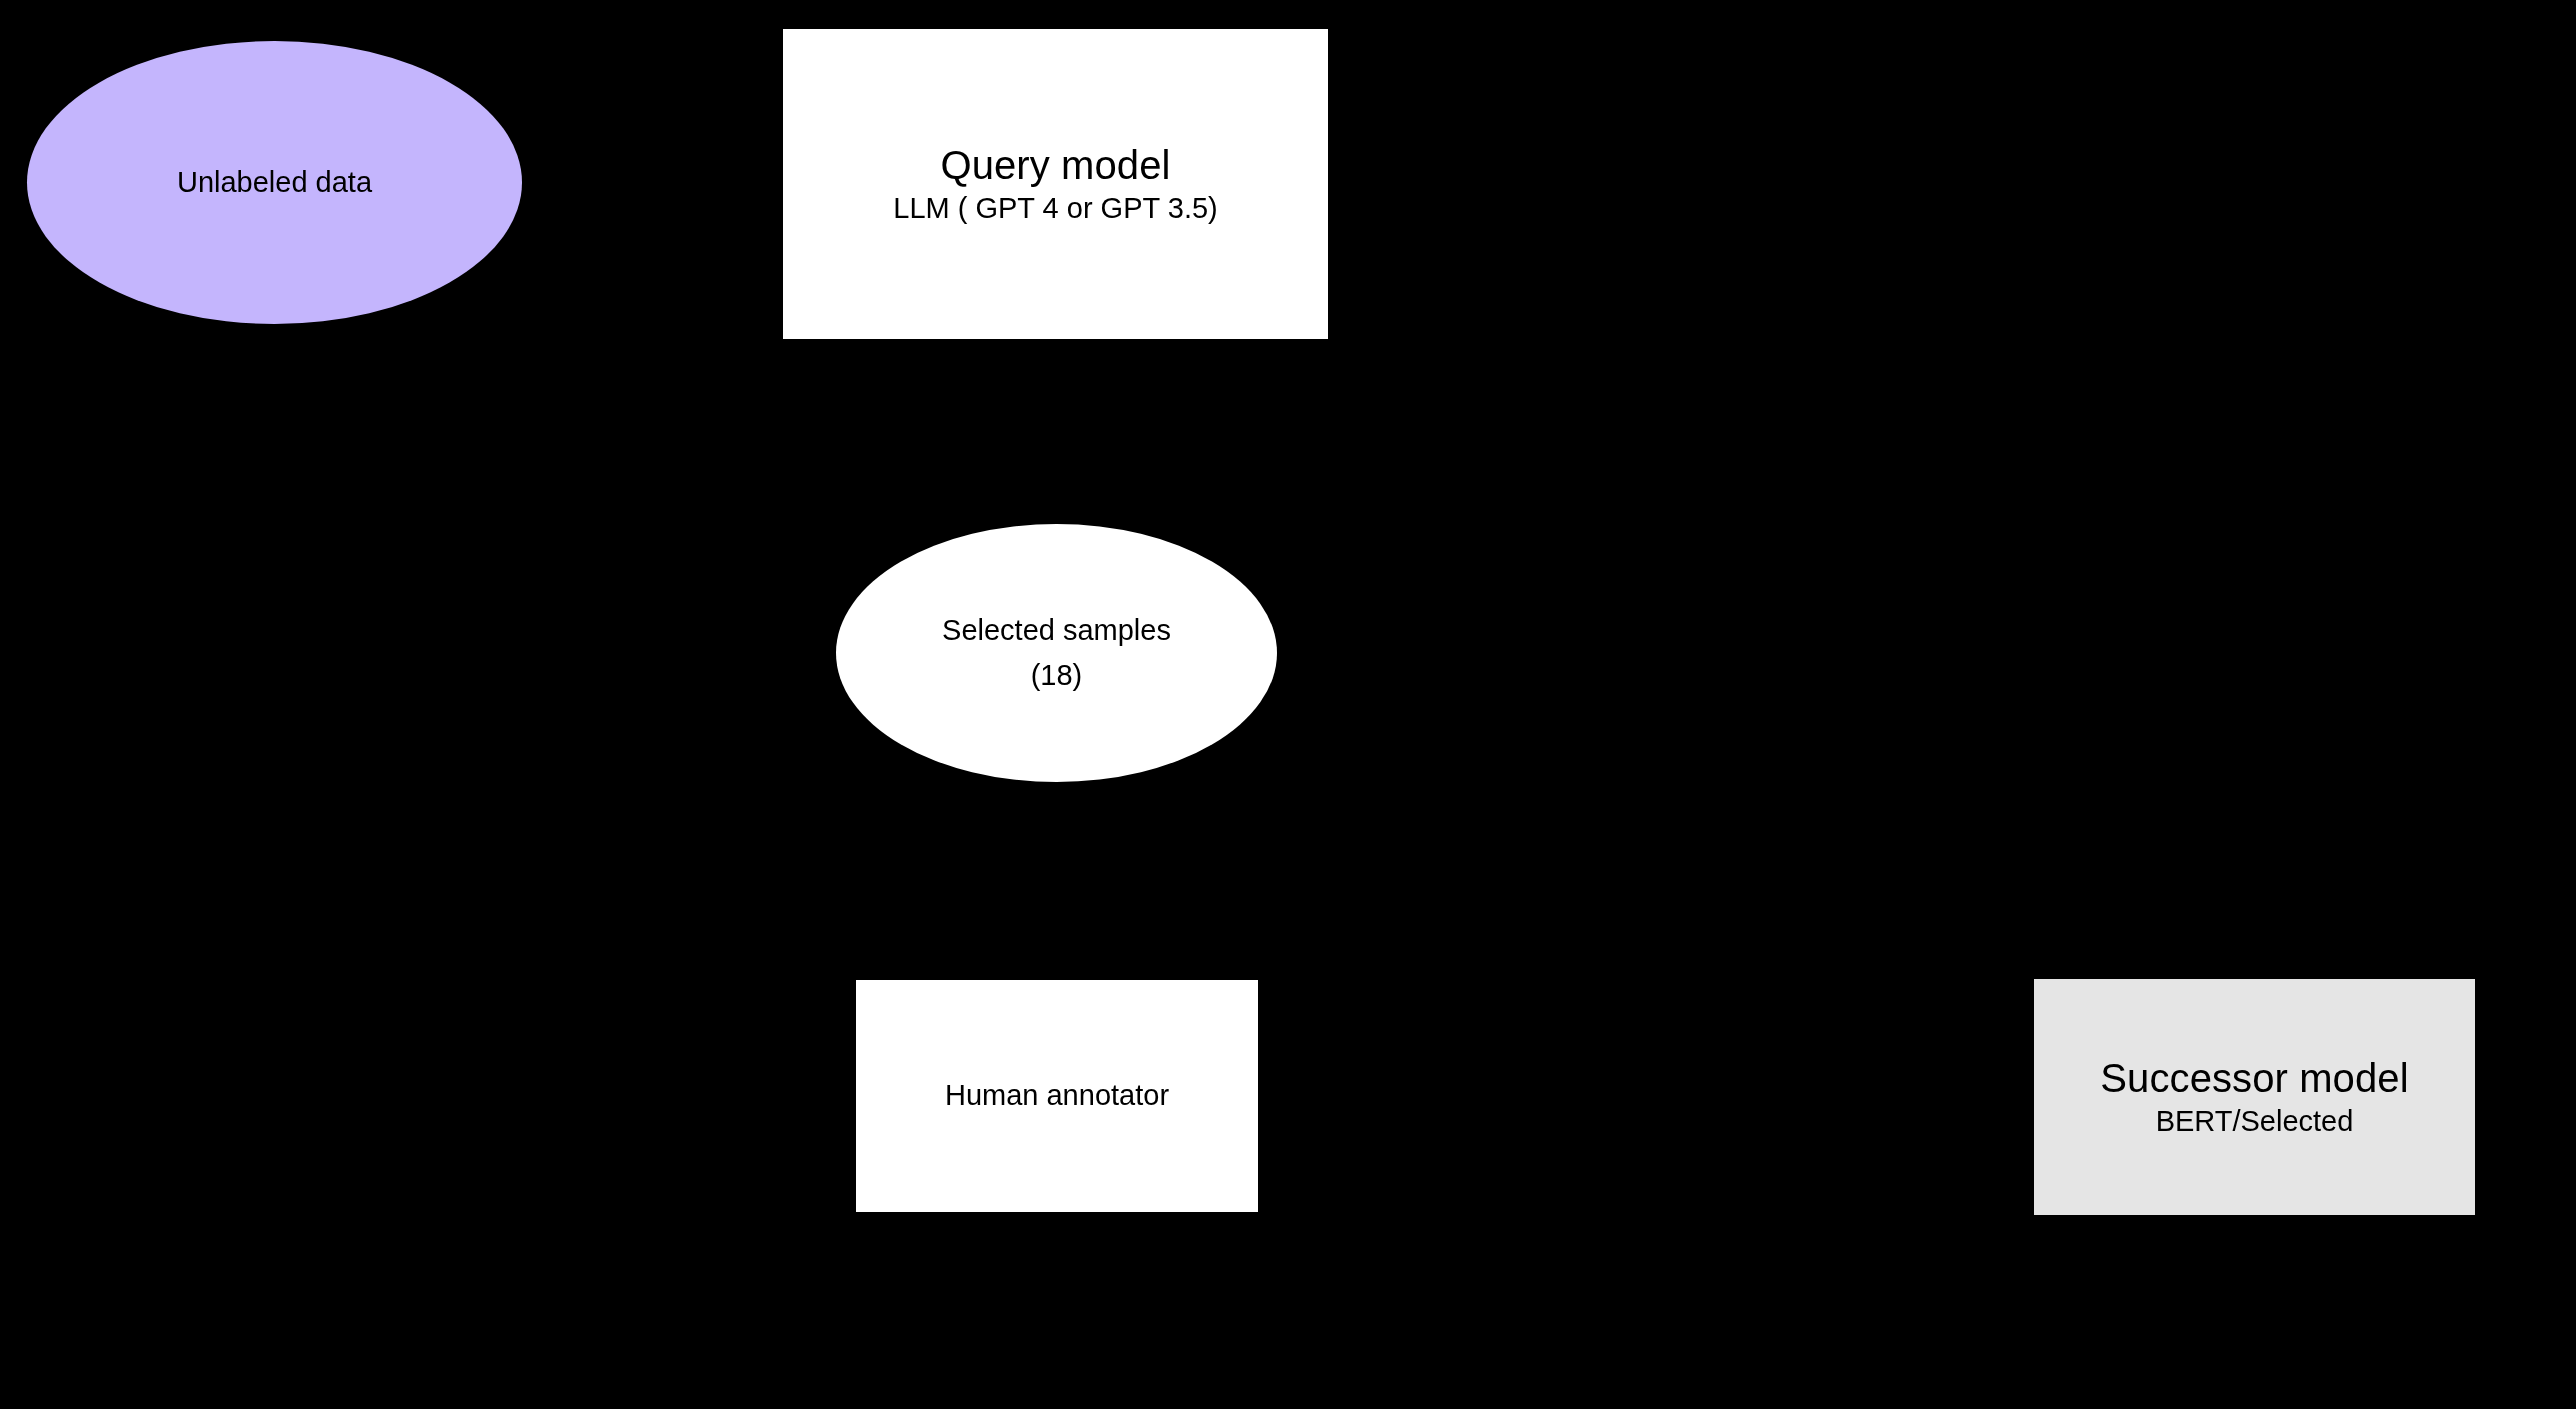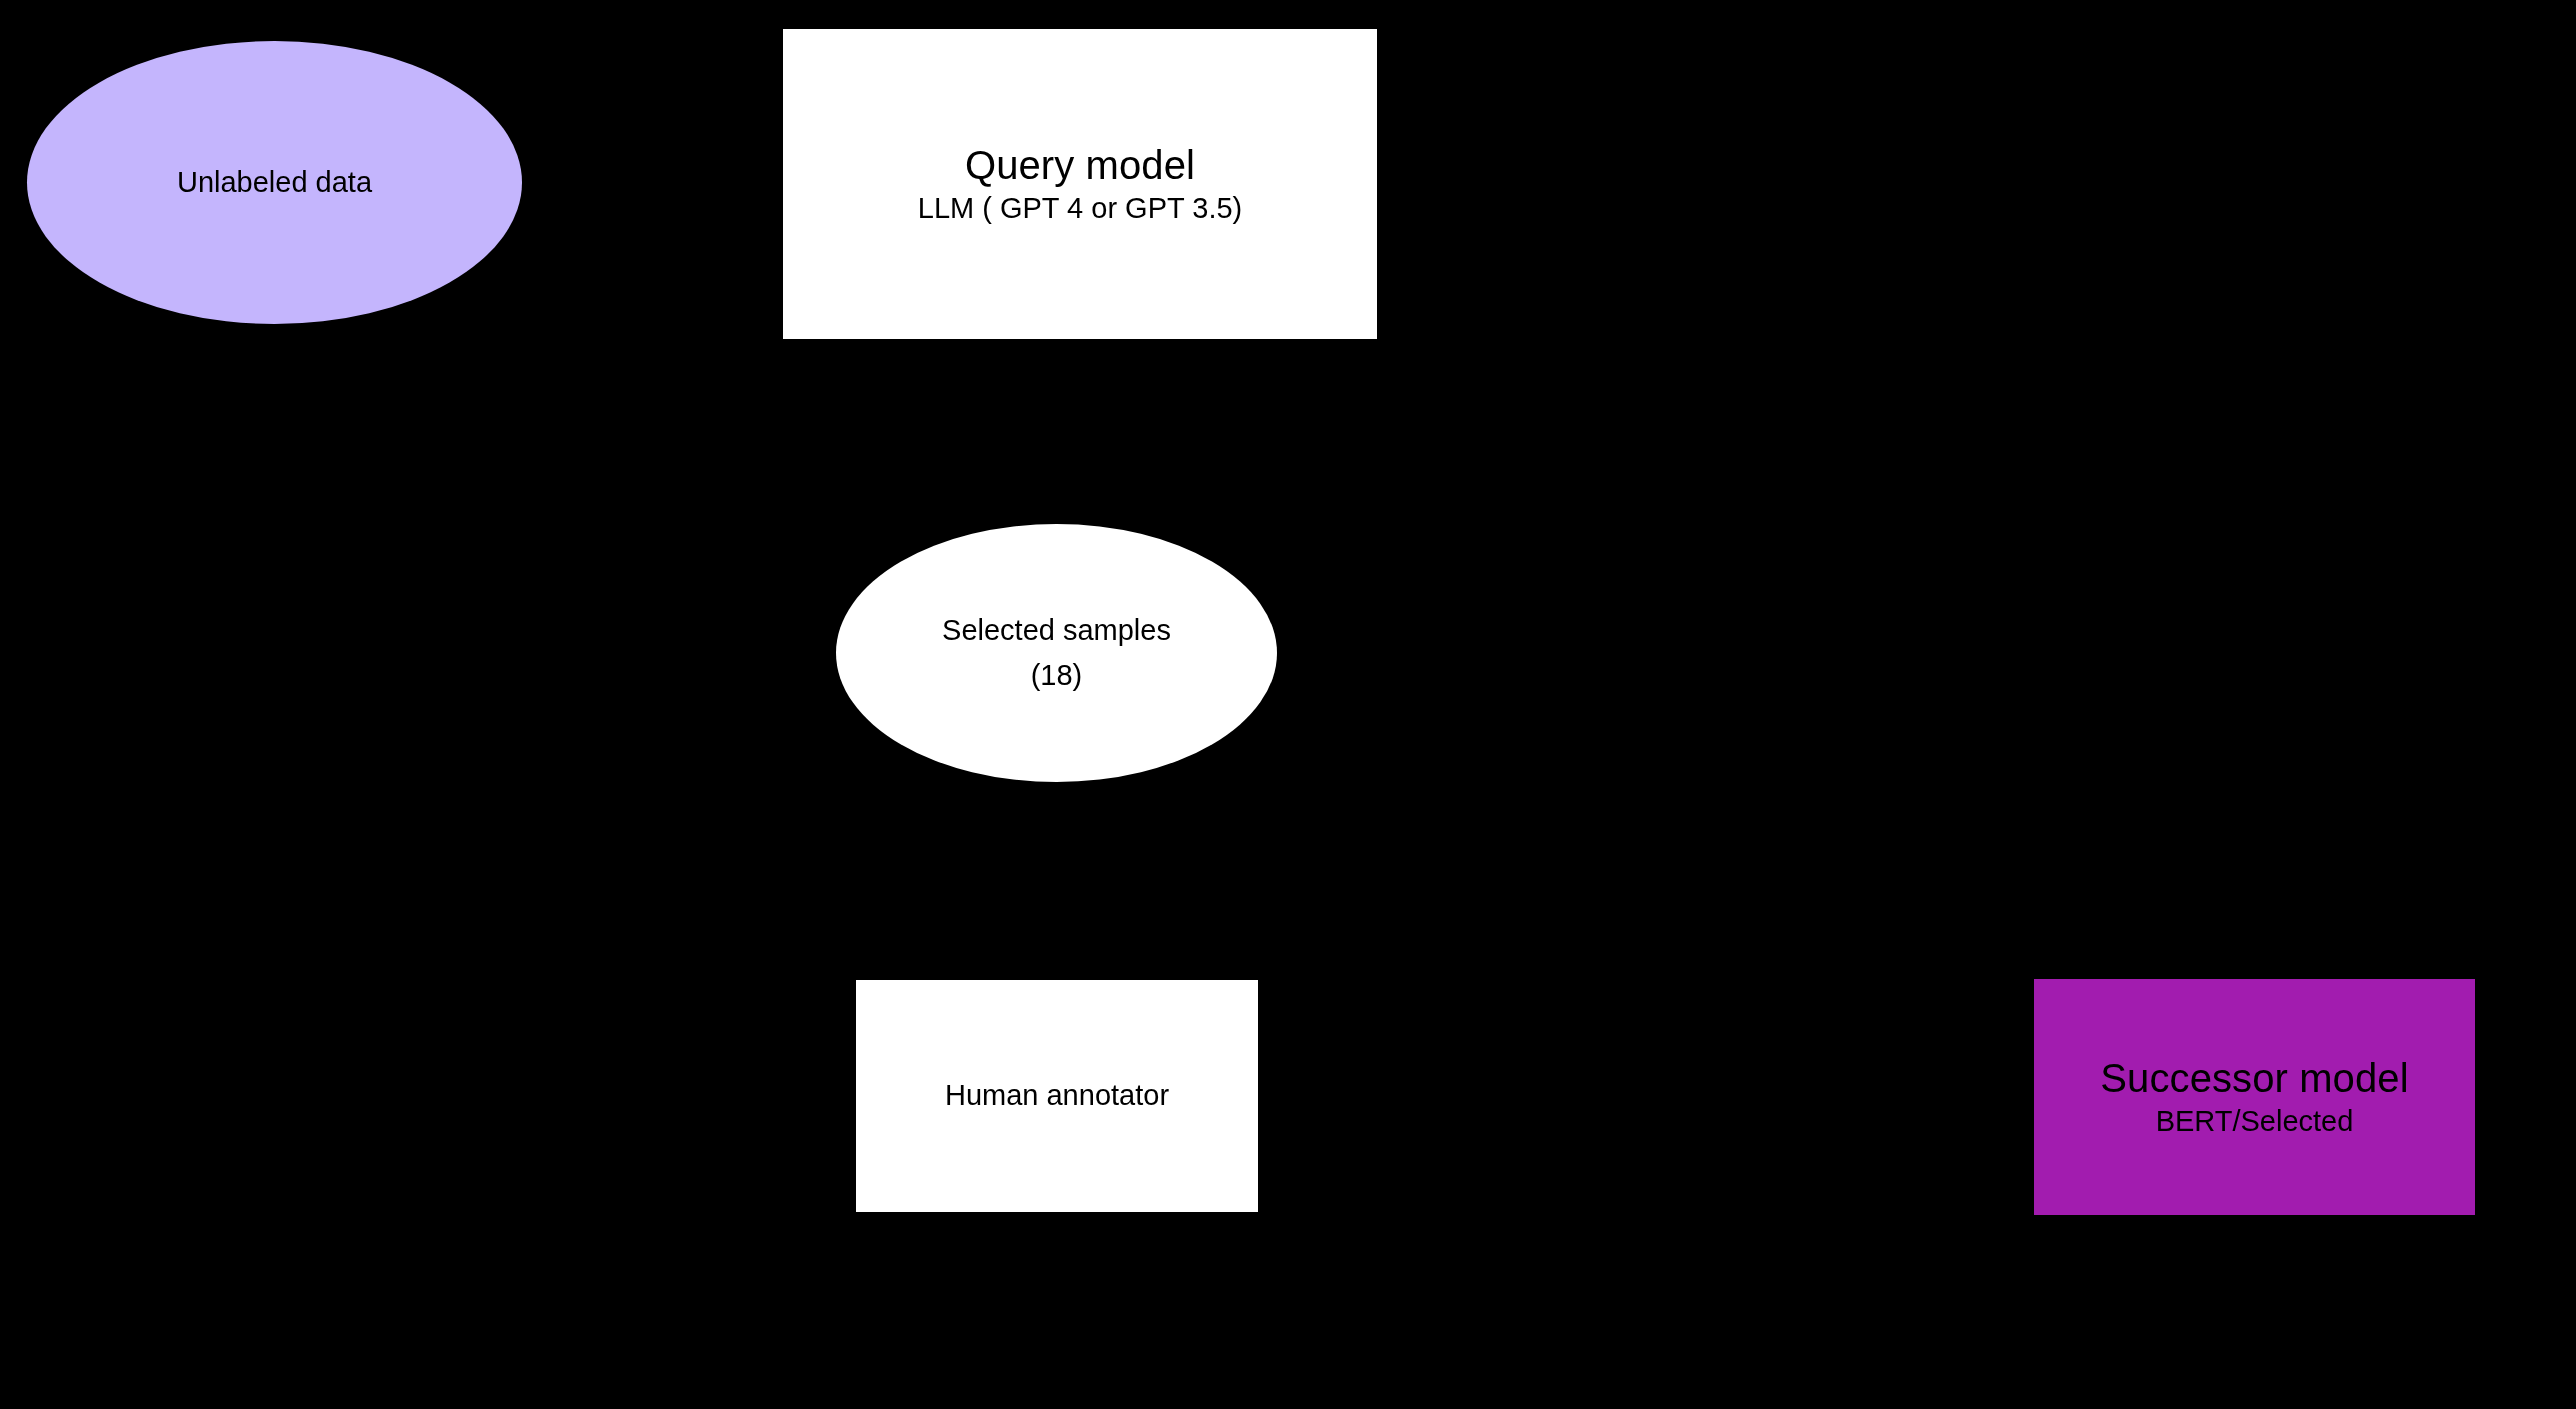--- a/index.html
+++ b/index.html
@@ -79,21 +79,21 @@
     font-size: 29px;
     font-weight: 400;
     margin-top: 5.2px;
   }
 
   
   #node-unlabeled-data {
     left: 27px;  top: 41px;  width: 495px;  height: 283px;
   }
   #node-query-model {
-    left: 783px; top: 29px;  width: 594px;  height: 310px;
+    left: 783px; top: 29px;  width: 545px;  height: 310px;
   }
   #node-selected-samples {
     left: 836px; top: 524px; width: 441px;  height: 258px; gap: 7px;
   }
   #node-human-annotator {
     left: 856px; top: 980px; width: 402px; height: 232px;
   }
   #node-labelled-data {
     left: 1410px; top: 977px; width: 392px; height: 238px;
   }
@@ -137,19 +137,19 @@
   <div class="node ellipse body-size" id="node-selected-samples" style="background: rgb(255, 255, 255); color: rgb(0, 0, 0);">
     <span class="label-primary">Selected samples</span>
     <span class="label-secondary">(18)</span>
   </div>
 
   <div class="node rect body-size" id="node-human-annotator" style="background: rgb(255, 255, 255); color: rgb(0, 0, 0);">
     <span class="label-primary">Human annotator</span>
   </div>
 
 
-  <div class="node rect title-size" id="node-successor-model" style="background: #a21caf; color: rgb(0, 0, 0);">
+  <div class="node rect title-size" id="node-successor-model" style="background: #e5e5e5; color: rgb(0, 0, 0);">
     <span class="label-primary">Successor model</span>
     <span class="label-secondary">BERT/Selected</span>
   </div>
 
 </div>
 
 
 </body></html>

